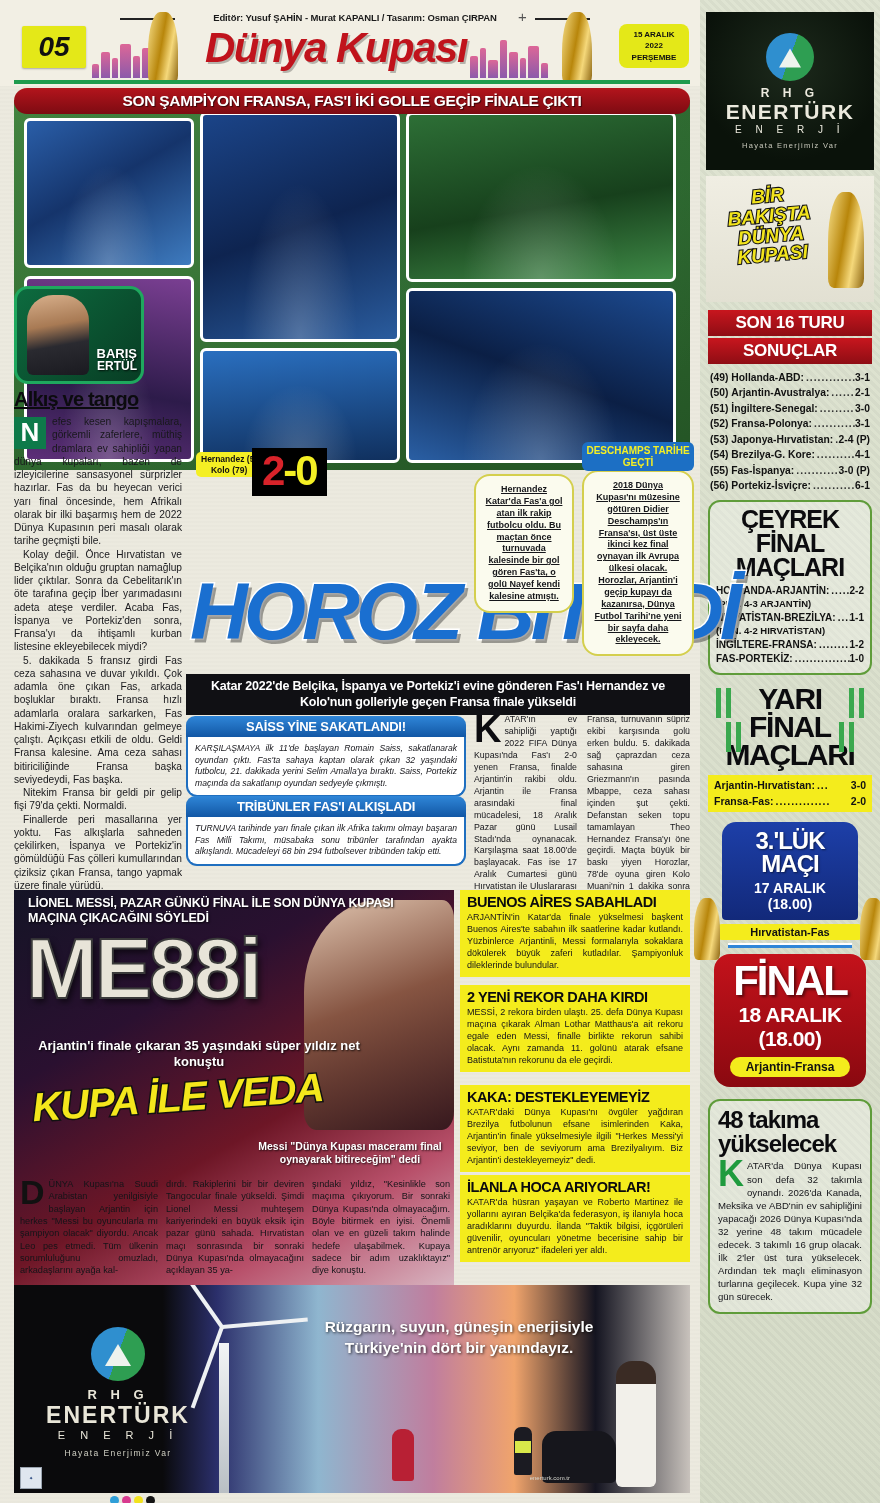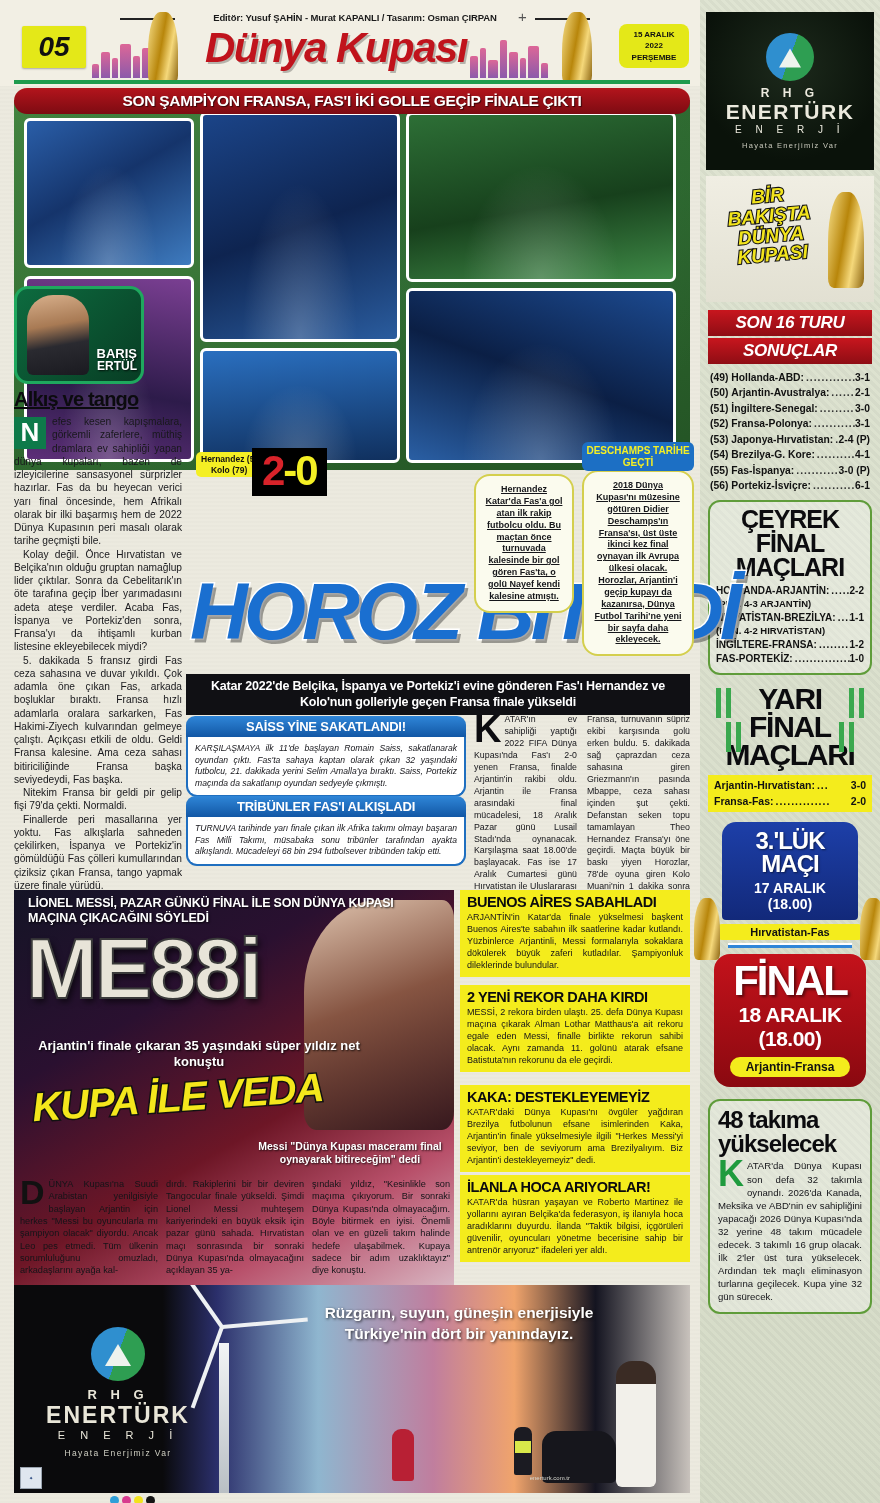--- a/index.html
+++ b/index.html
@@ -288,21 +288,21 @@
   .ad-mark::after {
     content: ""; position: absolute; left: 50%; top: 52%; transform: translate(-50%,-50%);
     width: 0; height: 0; border-left: 13px solid transparent; border-right: 13px solid transparent;
     border-bottom: 22px solid #eef3ee;
   }
   .ad-rhg { font-size: 13px; letter-spacing: 5px; font-weight: bold; }
   .ad-name { font-size: 23px; letter-spacing: 2px; font-weight: bold; }
   .ad-sub { font-size: 11px; letter-spacing: 6px; }
   .ad-slogan { font-size: 8.5px; letter-spacing: 1.4px; margin-top: 7px; color: #cfcfc2; }
   .ad-headline {
-    position: absolute; left: 260px; top: 18px; width: 370px; text-align: center;
+    position: absolute; left: 260px; top: 32px; width: 370px; text-align: center;
     color: #fff; font-size: 15.5px; line-height: 1.35; font-weight: bold;
     text-shadow: 1px 1px 3px rgba(0,0,0,.75);
   }
   .ad-turbine {
     position: absolute; left: 205px; bottom: 0; width: 10px; height: 150px;
     background: linear-gradient(180deg,#f2f4f6,#b9bfc4);
   }
   .ad-blade {
     position: absolute; left: 206px; top: 42px; width: 4px; height: 86px;
     background: #eef1f3; transform-origin: 50% 0%;
@@ -374,21 +374,21 @@
   }
   .glance-trophy {
     position: absolute; right: 10px; top: 16px; width: 36px; height: 96px;
     background: linear-gradient(100deg,#f8e08a,#b8860b 45%,#f5d87a 70%,#8c6512);
     border-radius: 42% 42% 16% 16% / 52% 52% 10% 10%;
   }
 
   .sb-redtitle {
     margin: 0 8px; background: linear-gradient(180deg,#c8161e,#8e0d14);
     color: #fff; font-size: 17px; font-weight: bold; text-align: center;
-    padding: 3px 0; letter-spacing: -0.3px; font-style: italic;
+    padding: 3px 0; letter-spacing: -0.3px;
   }
   .sb-pos { position: absolute; left: 0; width: 180px; }
 
   .res-list { margin: 6px 10px 0; }
   .res-row {
     display: flex; align-items: baseline; font-size: 10.3px; font-weight: bold;
     color: #111; line-height: 1.5; white-space: nowrap;
   }
   .res-row .no { margin-right: 3px; }
   .res-row .tm { }

